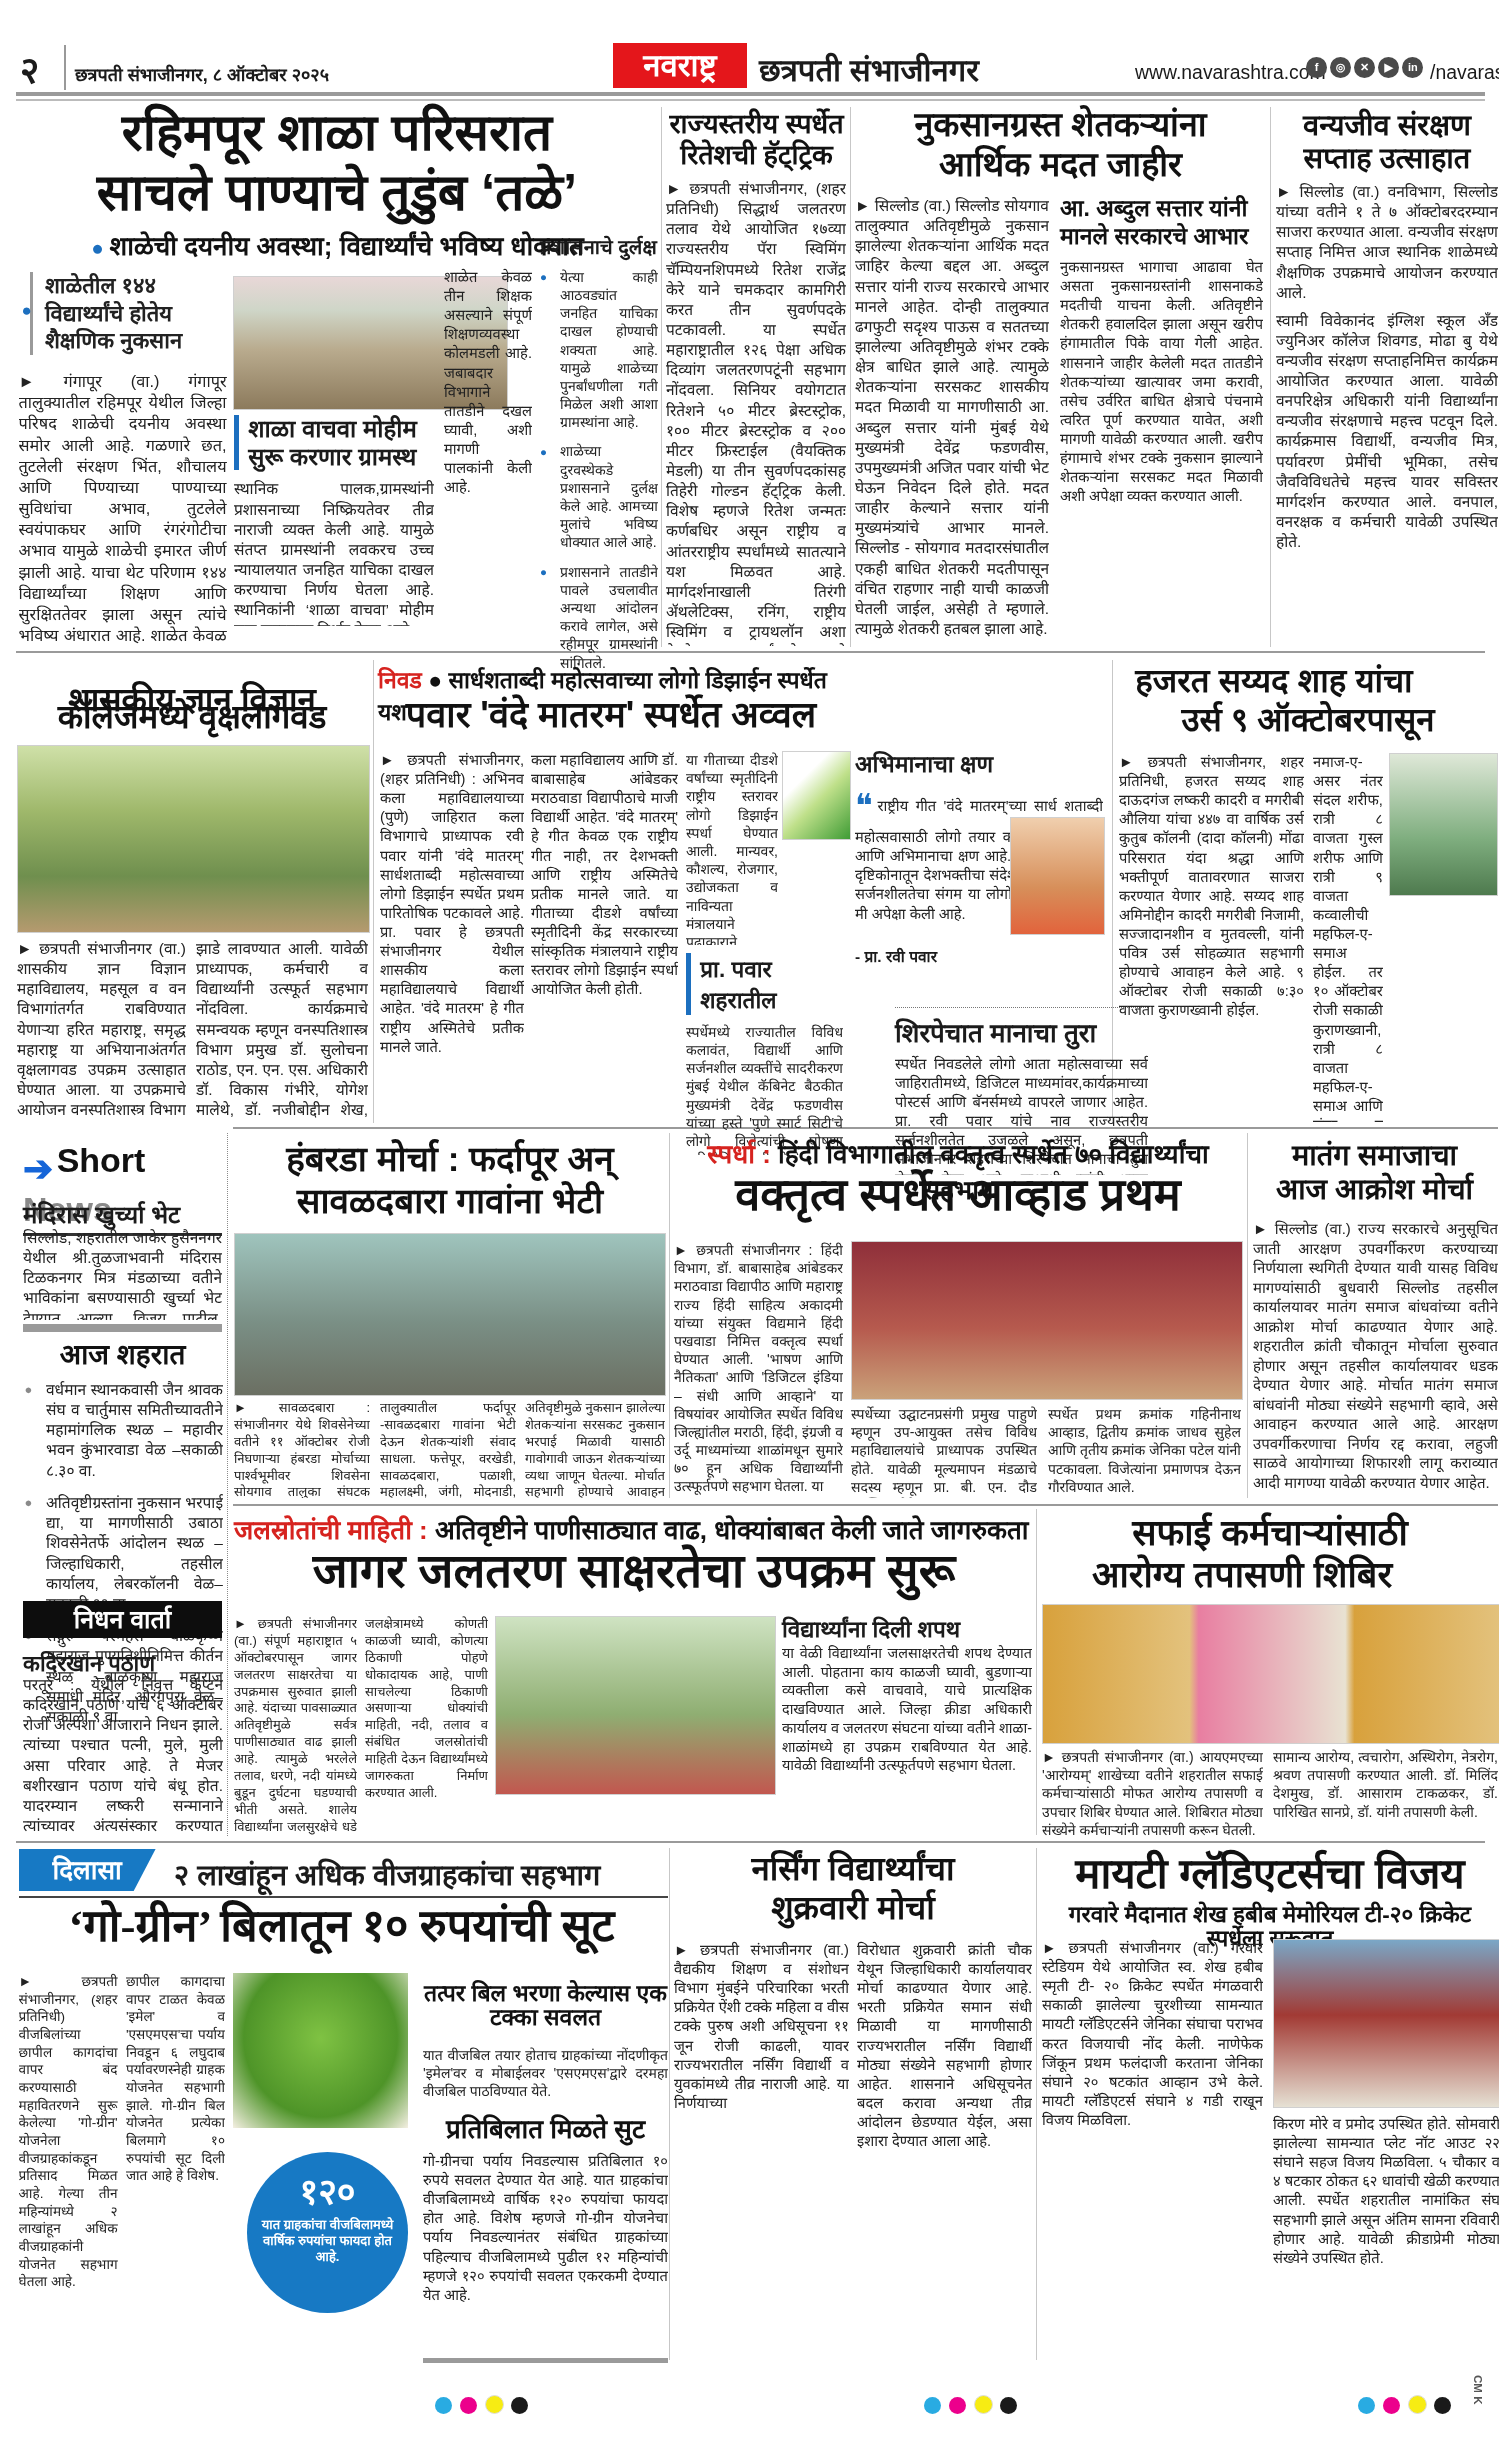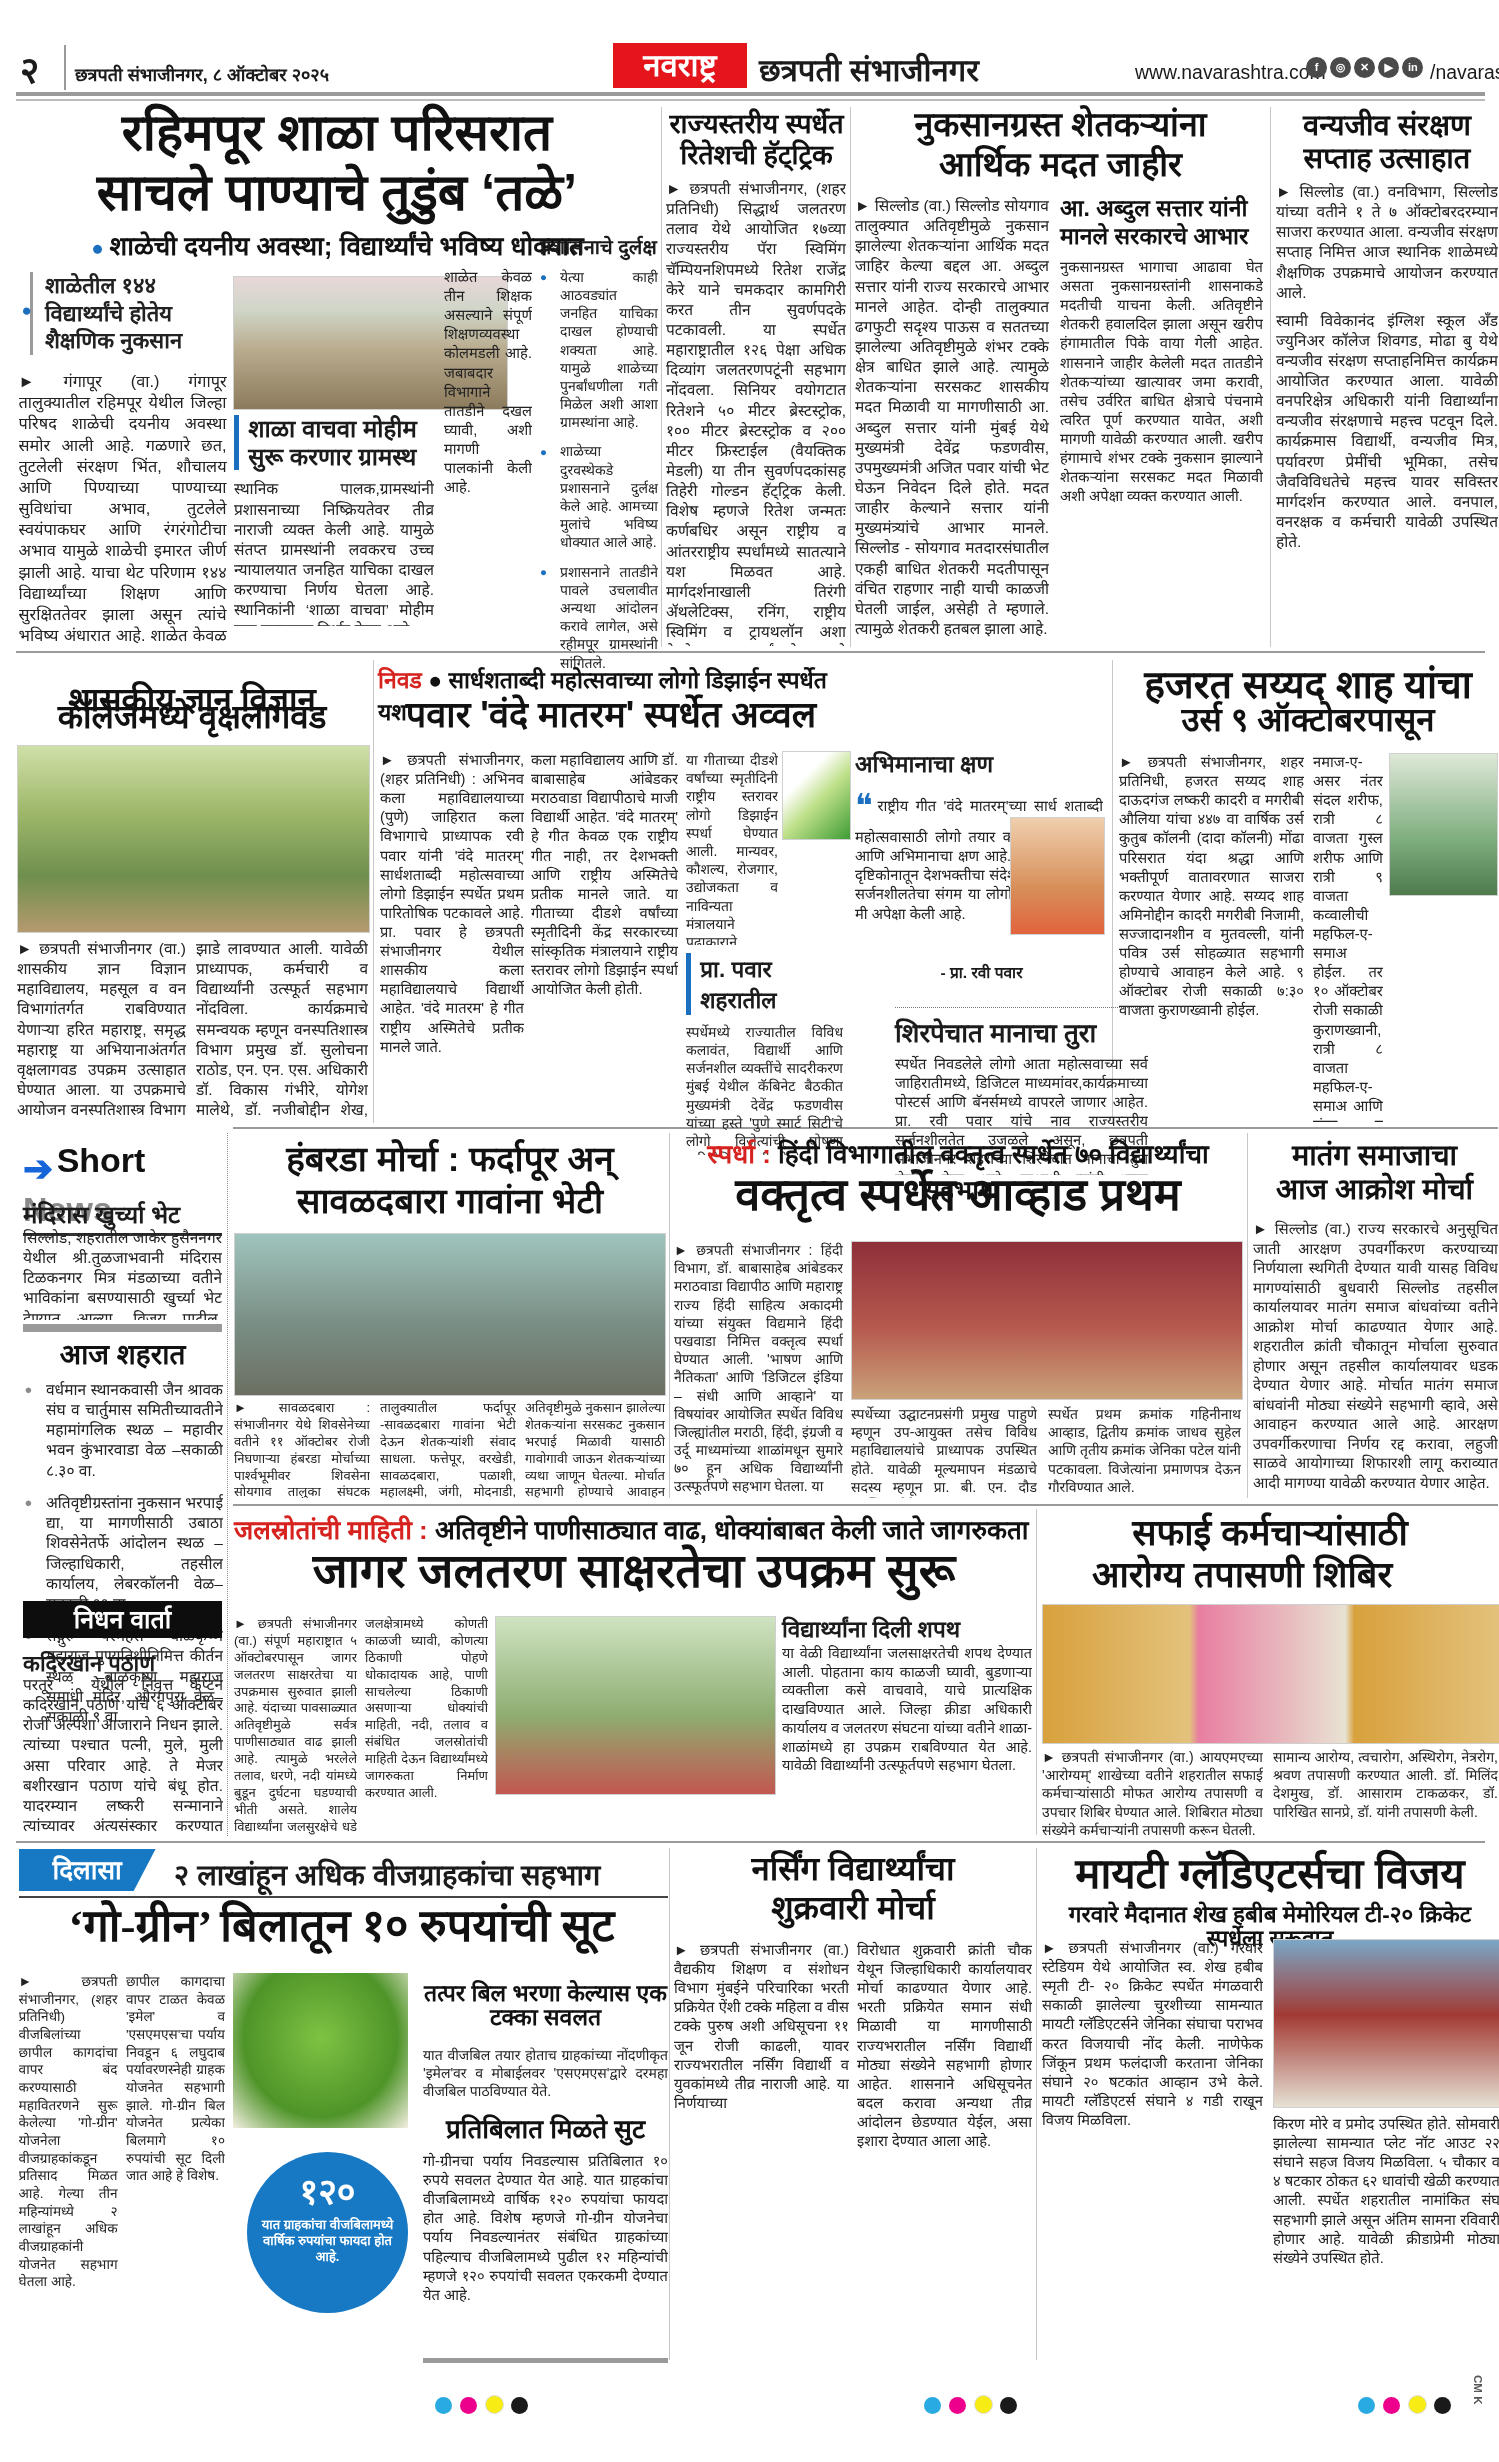--- a/index.html
+++ b/index.html
@@ -119,28 +119,28 @@
 <div class="abs bd" style="left:686px;top:751px;width:92px;height:194px;font-size:14px;">या गीताच्या दीडशे वर्षांच्या स्मृतीदिनी राष्ट्रीय स्तरावर लोगो डिझाईन स्पर्धा घेण्यात आली. मान्यवर, कौशल्य, रोजगार, उद्योजकता व नाविन्यता मंत्रालयाने पुढाकाराने राज्यभरातून लोगो डिझाईन स्पर्धा पारितोषिके जाहीर केली.</div>
 <div class="abs ph ph-logo" style="left:782px;top:751px;width:67px;height:87px;"></div>
 <div class="abs" style="left:686px;top:953px;width:157px;">
   <div class="bluebar" style="font-size:22.5px;font-weight:bold;">प्रा. पवार शहरातील</div>
   <div class="bd" style="font-size:14px;margin-top:7.8px;height:132px;">स्पर्धेमध्ये राज्यातील विविध कलावंत, विद्यार्थी आणि सर्जनशील व्यक्तींचे सादरीकरण मुंबई येथील कॅबिनेट बैठकीत मुख्यमंत्री देवेंद्र फडणवीस यांच्या हस्ते 'पुणे स्मार्ट सिटी'चे लोगो विजेत्यांची घोषणा पारितोषिक जाहीर केले.</div>
 </div>
 <div class="abs" style="left:855px;top:747px;width:253px;">
   <div style="font-size:23px;font-weight:bold;">अभिमानाचा क्षण</div>
   <div class="abs ph ph-portrait" style="left:155px;top:70px;width:93px;height:116px;"></div>
   <div class="bd quote-txt" style="font-size:14.7px;width:248px;margin-top:6.2px;height:155px;">राष्ट्रीय गीत 'वंदे मातरम्'च्या सार्ध शताब्दी महोत्सवासाठी लोगो तयार करणे एक मानाचा आणि अभिमानाचा क्षण आहे. माझ्या कलात्मक दृष्टिकोनातून देशभक्तीचा संदेश आणि आधुनिक सर्जनशीलतेचा संगम या लोगोमध्ये दिसेल अशी मी अपेक्षा केली आहे.</div>
-  <div style="font-size:15.5px;font-weight:bold;text-align:center;margin-top:21px;">- प्रा. रवी पवार</div>
+  <div style="font-size:15.5px;font-weight:bold;text-align:left;margin-top:5px;">- प्रा. रवी पवार</div>
 </div>
 <div class="abs" style="left:855px;top:1007px;width:253px;border-top:1.6px dotted #777;margin-left:40px;">
   <div style="font-size:26px;font-weight:bold;margin-top:6.2px;">शिरपेचात मानाचा तुरा</div>
   <div class="bd" style="font-size:14.7px;margin-top:4.7px;height:120px;">स्पर्धेत निवडलेले लोगो आता महोत्सवाच्या सर्व जाहिरातीमध्ये, डिजिटल माध्यमांवर,कार्यक्रमाच्या पोस्टर्स आणि बॅनर्समध्ये वापरले जाणार आहेत. प्रा. रवी पवार यांचे नाव राज्यस्तरीय सर्जनशीलतेत उजळले असून, छत्रपती संभाजीनगर शहराच्या शिरपेचात मानाचा तुरा रोवला गेला आहे. याआधी त्यांनी भारत सरकारच्या प्रथम स्मार्ट शहर म्हणून 'पुणे स्मार्ट सिटी'चे लोगो डिझाईन केला होता.</div>
 </div>
 
-<div class="abs hl" style="left:1118px;top:664px;width:380px;font-size:39px;">हजरत सय्यद शाह यांचा</div>
+<div class="abs hl" style="left:1084px;top:664px;width:380px;font-size:33px;">हजरत सय्यद शाह यांचा</div>
 <div class="abs hl" style="left:1118px;top:703px;width:380px;font-size:33px;">उर्स ९ ऑक्टोबरपासून</div>
 <div class="abs bd" style="left:1119px;top:753px;width:185px;height:369px;font-size:14.7px;">► छत्रपती संभाजीनगर, शहर प्रतिनिधी, हजरत सय्यद शाह दाऊदगंज लष्करी कादरी व मगरीबी औलिया यांचा ४४७ वा वार्षिक उर्स कुतुब कॉलनी (दादा कॉलनी) मोंढा परिसरात यंदा श्रद्धा आणि भक्तीपूर्ण वातावरणात साजरा करण्यात येणार आहे. सय्यद शाह अमिनोद्दीन कादरी मगरीबी निजामी, सज्जादानशीन व मुतवल्ली, यांनी पवित्र उर्स सोहळ्यात सहभागी होण्याचे आवाहन केले आहे. ९ ऑक्टोबर रोजी सकाळी ७:३० वाजता कुराणख्वानी होईल.</div>
 <div class="abs" style="left:1313px;top:753px;width:185px;height:369px;overflow:hidden;">
   <div class="ph ph-mosque" style="float:right;width:107px;height:141px;margin:0 0 6.2px 6.2px;"></div>
   <div class="bd" style="font-size:14.7px;">नमाज-ए-असर नंतर संदल शरीफ, रात्री ८ वाजता गुस्ल शरीफ आणि रात्री ९ वाजता कव्वालीची महफिल-ए-समाअ होईल. तर १० ऑक्टोबर रोजी सकाळी कुराणख्वानी, रात्री ८ वाजता महफिल-ए-समाअ आणि लंगर व तबर्रुख वाटप होईल. ११ ऑक्टोबर रोजी रात्री ९ वाजता महफिलनंतर उर्स सोहळ्याचा समारोप होईल. तर १० ऑक्टोबर रोजी कुल शरीफ होईल.</div>
 </div>
 
 <div class="abs dotvr" style="left:227px;top:1133px;height:703px;"></div>
 <div class="abs" style="left:23px;top:1141px;width:199px;border-bottom:3.1px solid #333;padding-bottom:4.7px;">
   <span class="sn-icon" style="color:#1565d8;font-size:36px;font-weight:bold;vertical-align:middle;"></span>

